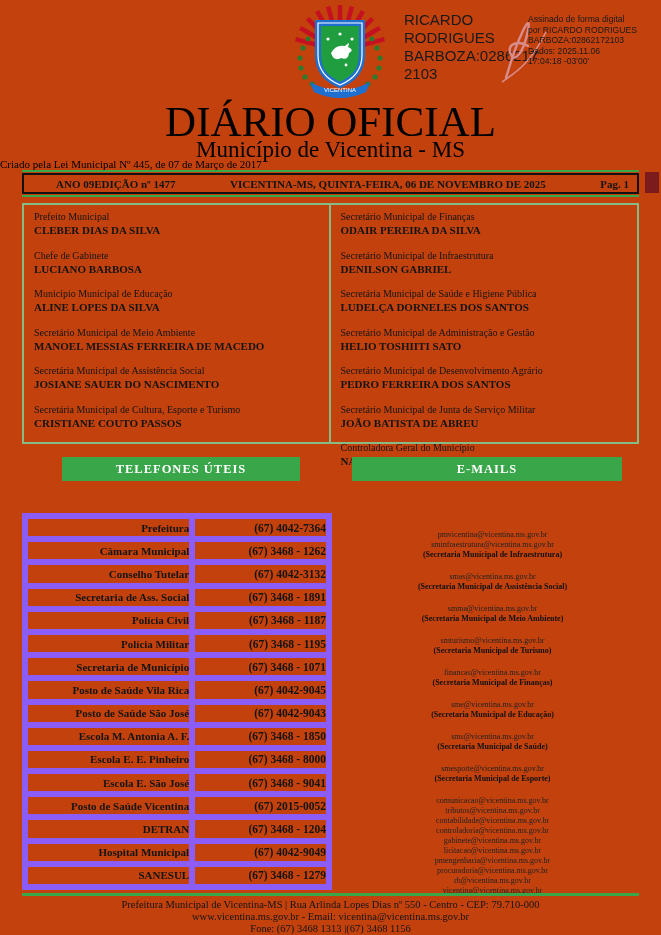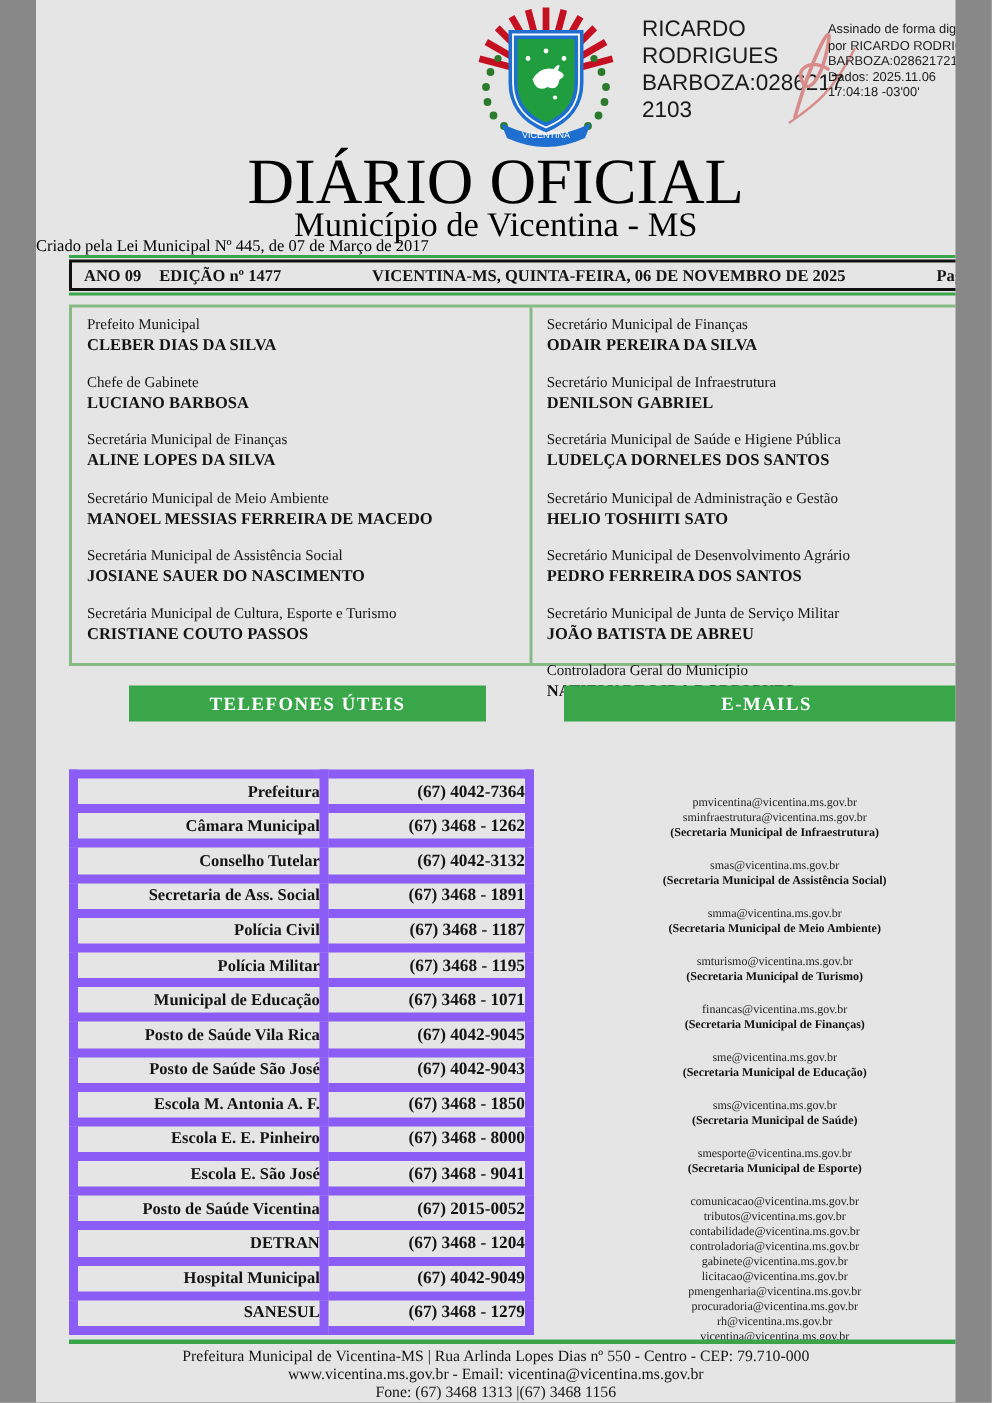--- a/index.html
+++ b/index.html
@@ -6,23 +6,23 @@
     --green:#3aa64a;
     --green-border:#86bb86;
     --accent-red:#7b1b1b;
     --flourish:#d98c8c;
     --ink:#141414;
   }
   *{margin:0;padding:0;box-sizing:border-box;}
   html,body{background:#888;}
   .page{
     position:relative;
-    width:613px;height:935px;
+    width:661px;height:935px;
     margin:0 auto;
-    background:#e5e5e5;
+    background:#c2410c;
     font-family:"Liberation Serif", serif;
     color:var(--ink);
     overflow:hidden;
   }
   
   .coat{position:absolute;left:284px;top:3px;width:112px;height:97px;}
   .sig-name{
     position:absolute;left:404px;top:11px;width:140px;
     font-family:"Liberation Sans", sans-serif;
     font-size:15px;line-height:18px;color:#1a1a1a;
@@ -53,21 +53,21 @@
     border-bottom:2px solid var(--green);
     padding:1px 0;
   }
   .infobar{
     border:2px solid #111;
     height:21px;
     display:flex;align-items:center;
     font-weight:bold;font-size:11px;
     padding:0 8px;
   }
-  .infobar .left-grp{display:flex;gap:12px;}
+  .infobar .left-grp{display:flex;gap:0;margin-left:24px;}
   .infobar .date{flex:1;text-align:center;}
   .redsquare{
     position:absolute;left:645px;top:172px;width:14px;height:21px;
     background:var(--accent-red);
   }
   
   .officials{
     position:absolute;left:22px;top:203px;width:617px;height:241px;
     border:2px solid var(--green-border);
     display:flex;
@@ -202,21 +202,21 @@
     <div class="off-col first">
       <div class="off-entry">
         <div class="off-role">Prefeito Municipal</div>
         <div class="off-name">CLEBER DIAS DA SILVA</div>
       </div>
       <div class="off-entry">
         <div class="off-role">Chefe de Gabinete</div>
         <div class="off-name">LUCIANO BARBOSA</div>
       </div>
       <div class="off-entry">
-        <div class="off-role">Secretária Municipal de Finanças</div>
+        <div class="off-role">Município Municipal de Educação</div>
         <div class="off-name">ALINE LOPES DA SILVA</div>
       </div>
       <div class="off-entry">
         <div class="off-role">Secretário Municipal de Meio Ambiente</div>
         <div class="off-name">MANOEL MESSIAS FERREIRA DE MACEDO</div>
       </div>
       <div class="off-entry">
         <div class="off-role">Secretária Municipal de Assistência Social</div>
         <div class="off-name">JOSIANE SAUER DO NASCIMENTO</div>
       </div>
@@ -280,21 +280,21 @@
         </tr>
       <tr>
           <td class="name">Polícia Civil</td>
           <td class="num">(67) 3468 - 1187</td>
         </tr>
       <tr>
           <td class="name">Polícia Militar</td>
           <td class="num">(67) 3468 - 1195</td>
         </tr>
       <tr>
-          <td class="name">Municipal de Educação</td>
+          <td class="name">Secretaria de Município</td>
           <td class="num">(67) 3468 - 1071</td>
         </tr>
       <tr>
           <td class="name">Posto de Saúde Vila Rica</td>
           <td class="num">(67) 4042-9045</td>
         </tr>
       <tr>
           <td class="name">Posto de Saúde São José</td>
           <td class="num">(67) 4042-9043</td>
         </tr>

